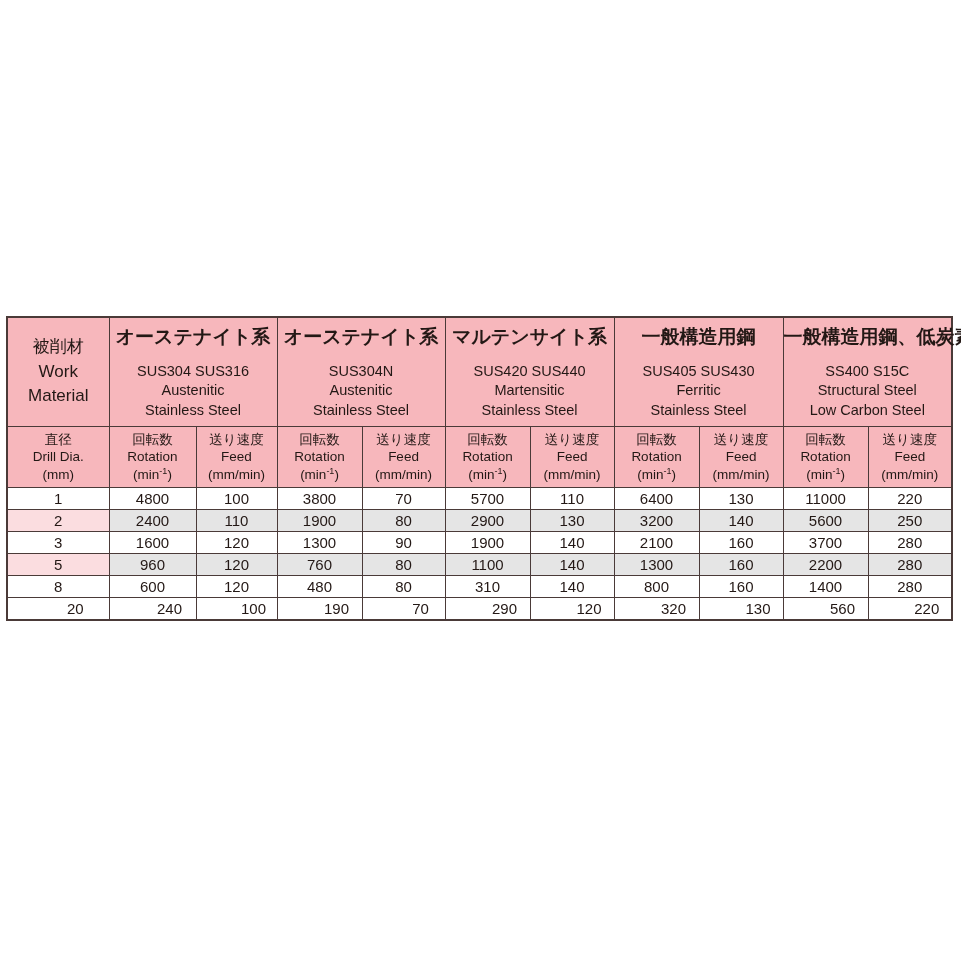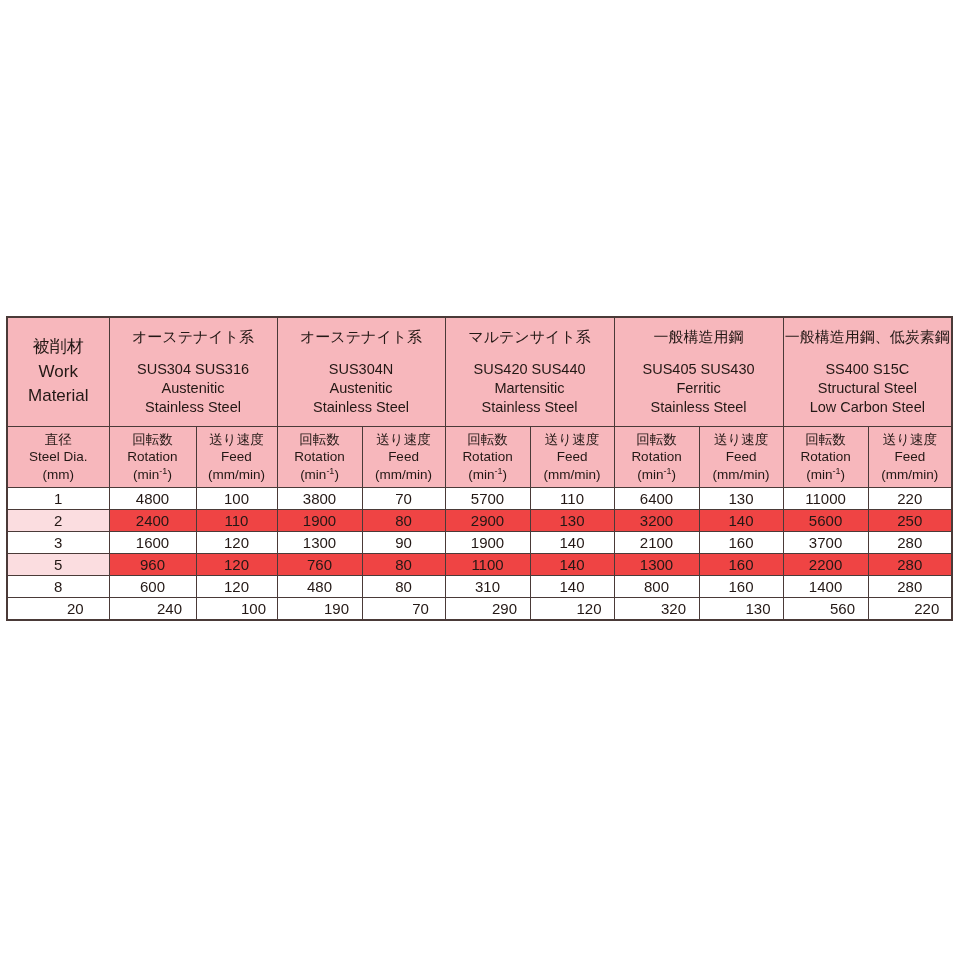--- a/index.html
+++ b/index.html
@@ -52,23 +52,24 @@
   td.work-material .jp { display: block; }
   td.material-cell {
     text-align: left;
     padding: 8px 7px 7px 9px;
     font-size: 15px;
     line-height: 1.33;
     vertical-align: top;
   }
   td.material-cell .cat {
     display: block;
-    font-size: 15px;
+    font-size: 19px;
     margin-bottom: 13px;
     white-space: nowrap;
+    font-weight: bold;
   }
   td.material-cell .grades,
   td.material-cell .en1,
   td.material-cell .en2 {
     display: block;
     font-size: 14.5px;
     white-space: nowrap;
   }
 
   
@@ -83,21 +84,21 @@
   tr.unit-row td .l2,
   tr.unit-row td .l3 { display: block; white-space: nowrap; }
   sup { font-size: 9px; vertical-align: super; line-height: 0; }
 
   
   tr.data-row td {
     height: 21px;
     font-size: 15px;
     background: #ffffff;
   }
-  tr.data-row.alt td { background: #ef4444; }
+  tr.data-row.alt td { background: #e5e5e5; }
   tr.data-row td.dia { background: #ffffff; }
   tr.data-row.alt td.dia { background: #fbdde0; }
 
   
   td.group-start { border-left: 2px solid #4a3a38; }
   table.spec tr td:first-child { border-left: 2px solid #4a3a38; }
   table.spec tr td:last-child { border-right: 2px solid #4a3a38; }
   tr.material-row td { border-top: 2px solid #4a3a38; }
   tr.data-row.last td { border-bottom: 2px solid #4a3a38; padding-left: 34px; }
 </style>
@@ -153,21 +154,21 @@
           <span class="cat">一般構造用鋼、低炭素鋼</span>
           <span class="grades">SS400 S15C</span>
           <span class="en1">Structural Steel</span>
           <span class="en2">Low Carbon Steel</span>
         </td>
       </tr>
 
       <tr class="unit-row">
         <td>
           <span class="l1">直径</span>
-          <span class="l2">Steel Dia.</span>
+          <span class="l2">Drill Dia.</span>
           <span class="l3">(mm)</span>
         </td>
 
         <td>
           <span class="l1">回転数</span>
           <span class="l2">Rotation</span>
           <span class="l3"><span>(min</span><sup>-1</sup><span>)</span></span>
         </td>
         <td>
           <span class="l1">送り速度</span>

